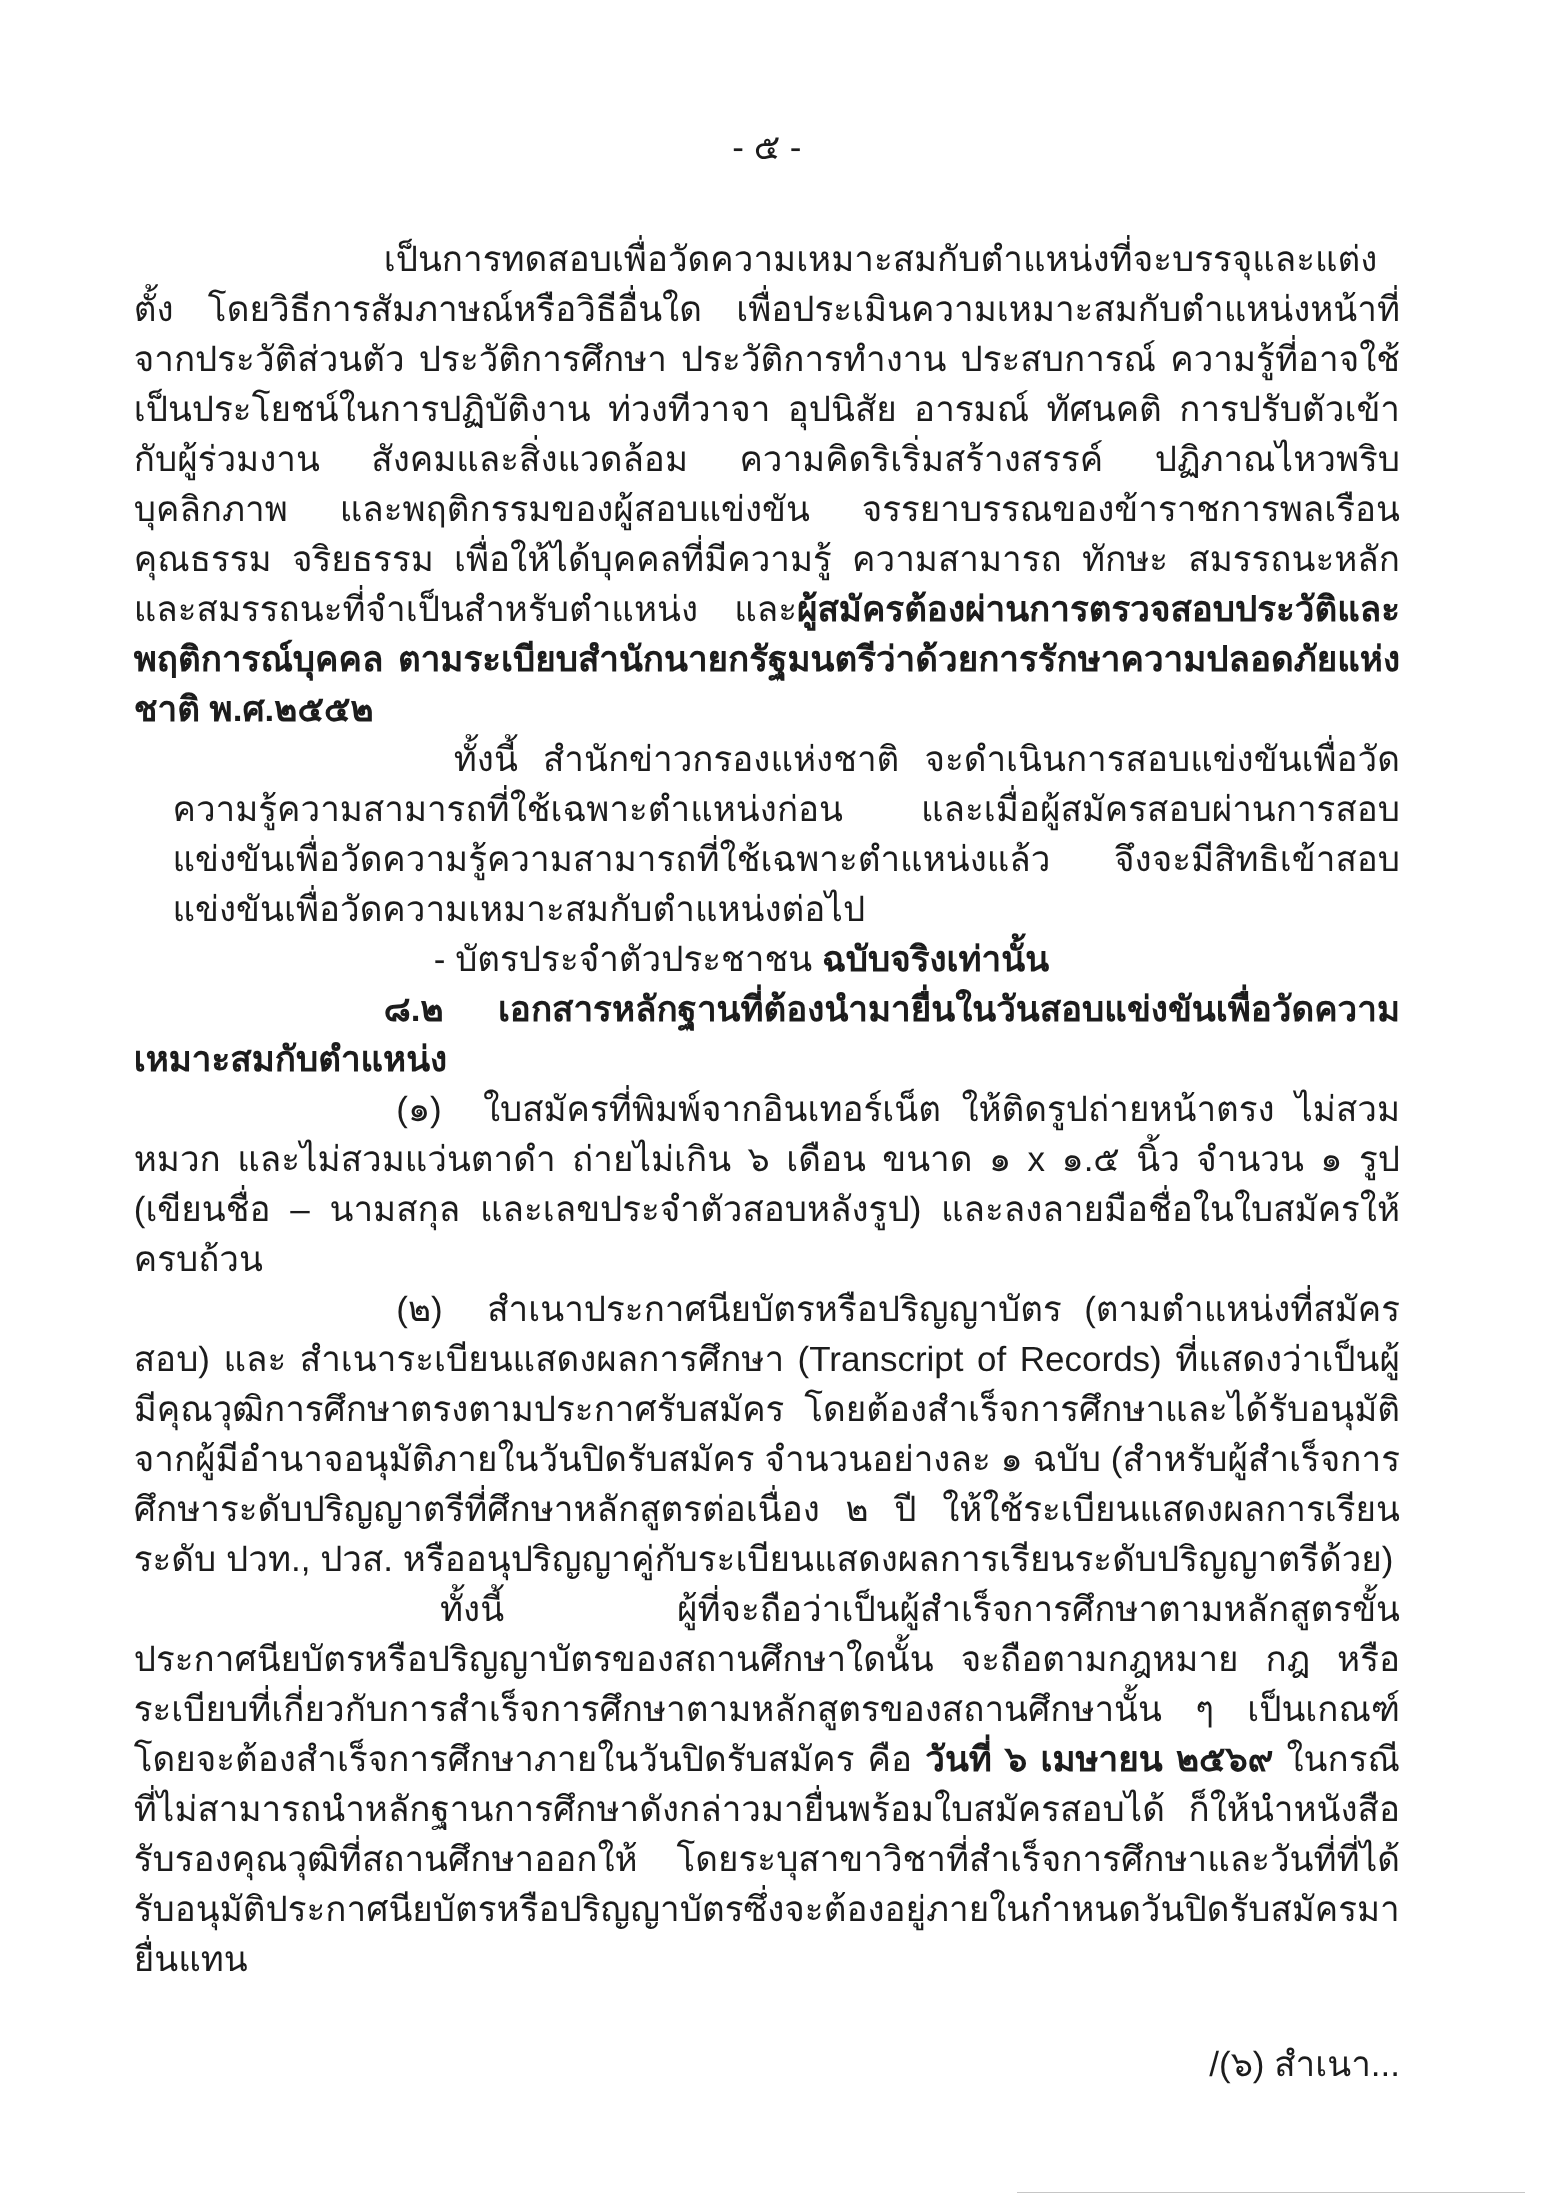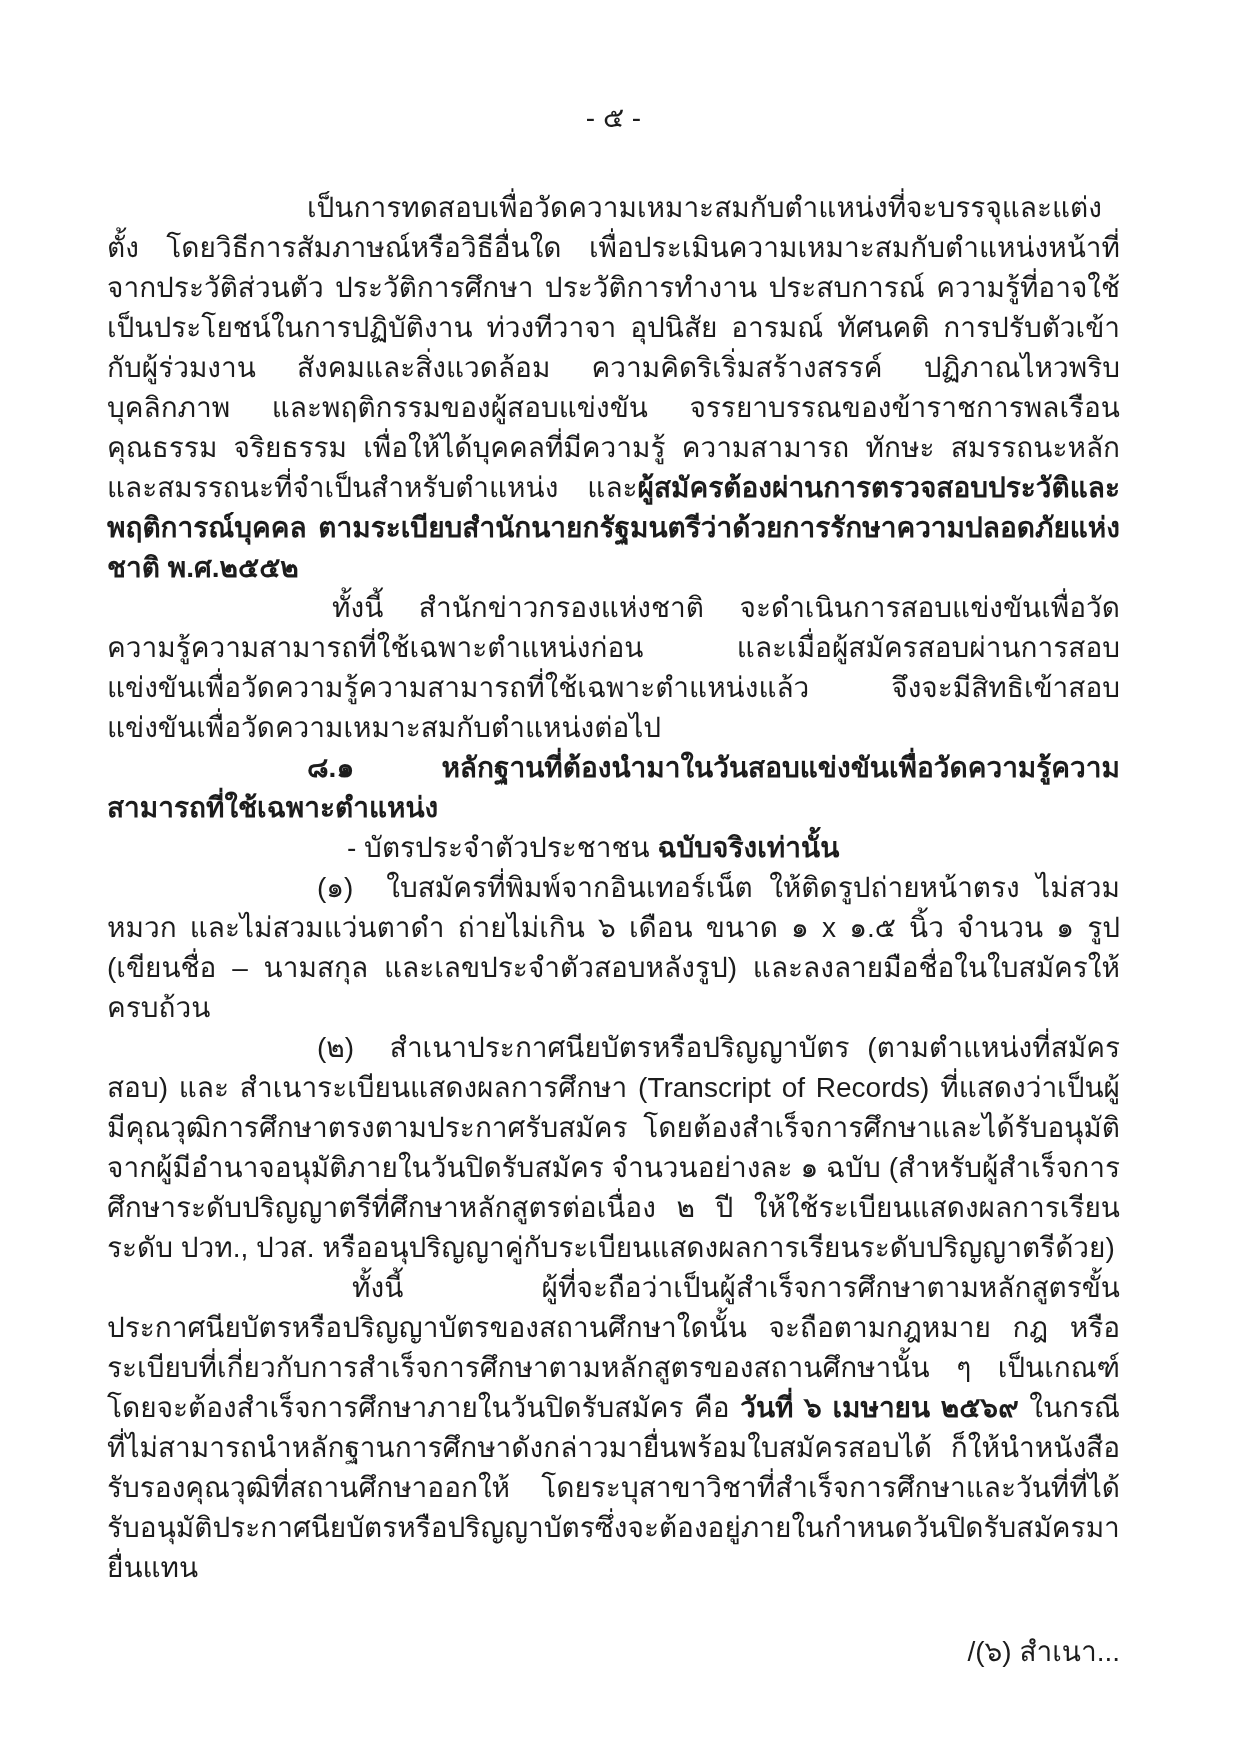--- a/index.html
+++ b/index.html
@@ -36,22 +36,22 @@
   }
 </style>
 </head>
 <body>
 
 <div class="page">
   <p class="page-number">- ๕ -</p>
 
   <div class="doc-body">
       <p class="para" style="text-indent: 200px;"><span>เป็นการทดสอบเพื่อวัดความเหมาะสมกับตำแหน่งที่จะบรรจุและแต่งตั้ง โดยวิธีการสัมภาษณ์หรือวิธีอื่นใด เพื่อประเมินความเหมาะสมกับตำแหน่งหน้าที่จากประวัติส่วนตัว ประวัติการศึกษา ประวัติการทำงาน ประสบการณ์ ความรู้ที่อาจใช้เป็นประโยชน์ในการปฏิบัติงาน ท่วงทีวาจา อุปนิสัย อารมณ์ ทัศนคติ การปรับตัวเข้ากับผู้ร่วมงาน สังคมและสิ่งแวดล้อม ความคิดริเริ่มสร้างสรรค์ ปฏิภาณไหวพริบ บุคลิกภาพ และพฤติกรรมของผู้สอบแข่งขัน จรรยาบรรณของข้าราชการพลเรือน คุณธรรม จริยธรรม เพื่อให้ได้บุคคลที่มีความรู้ ความสามารถ ทักษะ สมรรถนะหลักและสมรรถนะที่จำเป็นสำหรับตำแหน่ง และ</span><span class="b">ผู้สมัครต้องผ่านการตรวจสอบประวัติและพฤติการณ์บุคคล ตามระเบียบสำนักนายกรัฐมนตรีว่าด้วยการรักษาความปลอดภัยแห่งชาติ พ.ศ.๒๕๕๒</span></p>
-      <p class="para" style="text-indent: 225px;"><span>ทั้งนี้ สำนักข่าวกรองแห่งชาติ จะดำเนินการสอบแข่งขันเพื่อวัดความรู้ความสามารถที่ใช้เฉพาะตำแหน่งก่อน และเมื่อผู้สมัครสอบผ่านการสอบแข่งขันเพื่อวัดความรู้ความสามารถที่ใช้เฉพาะตำแหน่งแล้ว จึงจะมีสิทธิเข้าสอบแข่งขันเพื่อวัดความเหมาะสมกับตำแหน่งต่อไป</span></p>
-      <p class="para" style="text-indent: 200px;"><span class="b">๘.๑ หลักฐานที่ต้องนำมาในวันสอบแข่งขันเพื่อวัดความรู้ความสามารถที่ใช้เฉพาะตำแหน่ง</span></p>
+      <p class="para" style="text-indent: 225px; margin-left: 31px;"><span>ทั้งนี้ สำนักข่าวกรองแห่งชาติ จะดำเนินการสอบแข่งขันเพื่อวัดความรู้ความสามารถที่ใช้เฉพาะตำแหน่งก่อน และเมื่อผู้สมัครสอบผ่านการสอบแข่งขันเพื่อวัดความรู้ความสามารถที่ใช้เฉพาะตำแหน่งแล้ว จึงจะมีสิทธิเข้าสอบแข่งขันเพื่อวัดความเหมาะสมกับตำแหน่งต่อไป</span></p>
       <p class="para" style="text-indent: 240px;"><span>- บัตรประจำตัวประชาชน </span><span class="b">ฉบับจริงเท่านั้น</span></p>
+      <p class="para" style="text-indent: 200px;"><span class="b">๘.๒ เอกสารหลักฐานที่ต้องนำมายื่นในวันสอบแข่งขันเพื่อวัดความเหมาะสมกับตำแหน่ง</span></p>
       <p class="para" style="text-indent: 210px;"><span>(๑)&nbsp; ใบสมัครที่พิมพ์จากอินเทอร์เน็ต ให้ติดรูปถ่ายหน้าตรง ไม่สวมหมวก และไม่สวมแว่นตาดำ ถ่ายไม่เกิน ๖ เดือน ขนาด ๑ x ๑.๕ นิ้ว จำนวน ๑ รูป (เขียนชื่อ – นามสกุล และเลขประจำตัวสอบหลังรูป) และลงลายมือชื่อในใบสมัครให้ครบถ้วน</span></p>
       <p class="para" style="text-indent: 210px;"><span>(๒)&nbsp; สำเนาประกาศนียบัตรหรือปริญญาบัตร (ตามตำแหน่งที่สมัครสอบ) และ สำเนาระเบียนแสดงผลการศึกษา (Transcript of Records) ที่แสดงว่าเป็นผู้มีคุณวุฒิการศึกษาตรงตามประกาศรับสมัคร โดยต้องสำเร็จการศึกษาและได้รับอนุมัติจากผู้มีอำนาจอนุมัติภายในวันปิดรับสมัคร จำนวนอย่างละ ๑ ฉบับ (สำหรับผู้สำเร็จการศึกษาระดับปริญญาตรีที่ศึกษาหลักสูตรต่อเนื่อง ๒ ปี ให้ใช้ระเบียนแสดงผลการเรียนระดับ ปวท., ปวส. หรืออนุปริญญาคู่กับระเบียนแสดงผลการเรียนระดับปริญญาตรีด้วย)</span></p>
       <p class="para" style="text-indent: 245px;"><span>ทั้งนี้ ผู้ที่จะถือว่าเป็นผู้สำเร็จการศึกษาตามหลักสูตรขั้นประกาศนียบัตรหรือปริญญาบัตรของสถานศึกษาใดนั้น จะถือตามกฎหมาย กฎ หรือระเบียบที่เกี่ยวกับการสำเร็จการศึกษาตามหลักสูตรของสถานศึกษานั้น ๆ เป็นเกณฑ์ โดยจะต้องสำเร็จการศึกษาภายในวันปิดรับสมัคร คือ </span><span class="b">วันที่ ๖ เมษายน ๒๕๖๙</span><span> ในกรณีที่ไม่สามารถนำหลักฐานการศึกษาดังกล่าวมายื่นพร้อมใบสมัครสอบได้ ก็ให้นำหนังสือรับรองคุณวุฒิที่สถานศึกษาออกให้ โดยระบุสาขาวิชาที่สำเร็จการศึกษาและวันที่ที่ได้รับอนุมัติประกาศนียบัตรหรือปริญญาบัตรซึ่งจะต้องอยู่ภายในกำหนดวันปิดรับสมัครมายื่นแทน</span></p>
     </div>
 
   <div class="footer-note">/(๖) สำเนา...</div>
 </div>
 
 </body></html>

